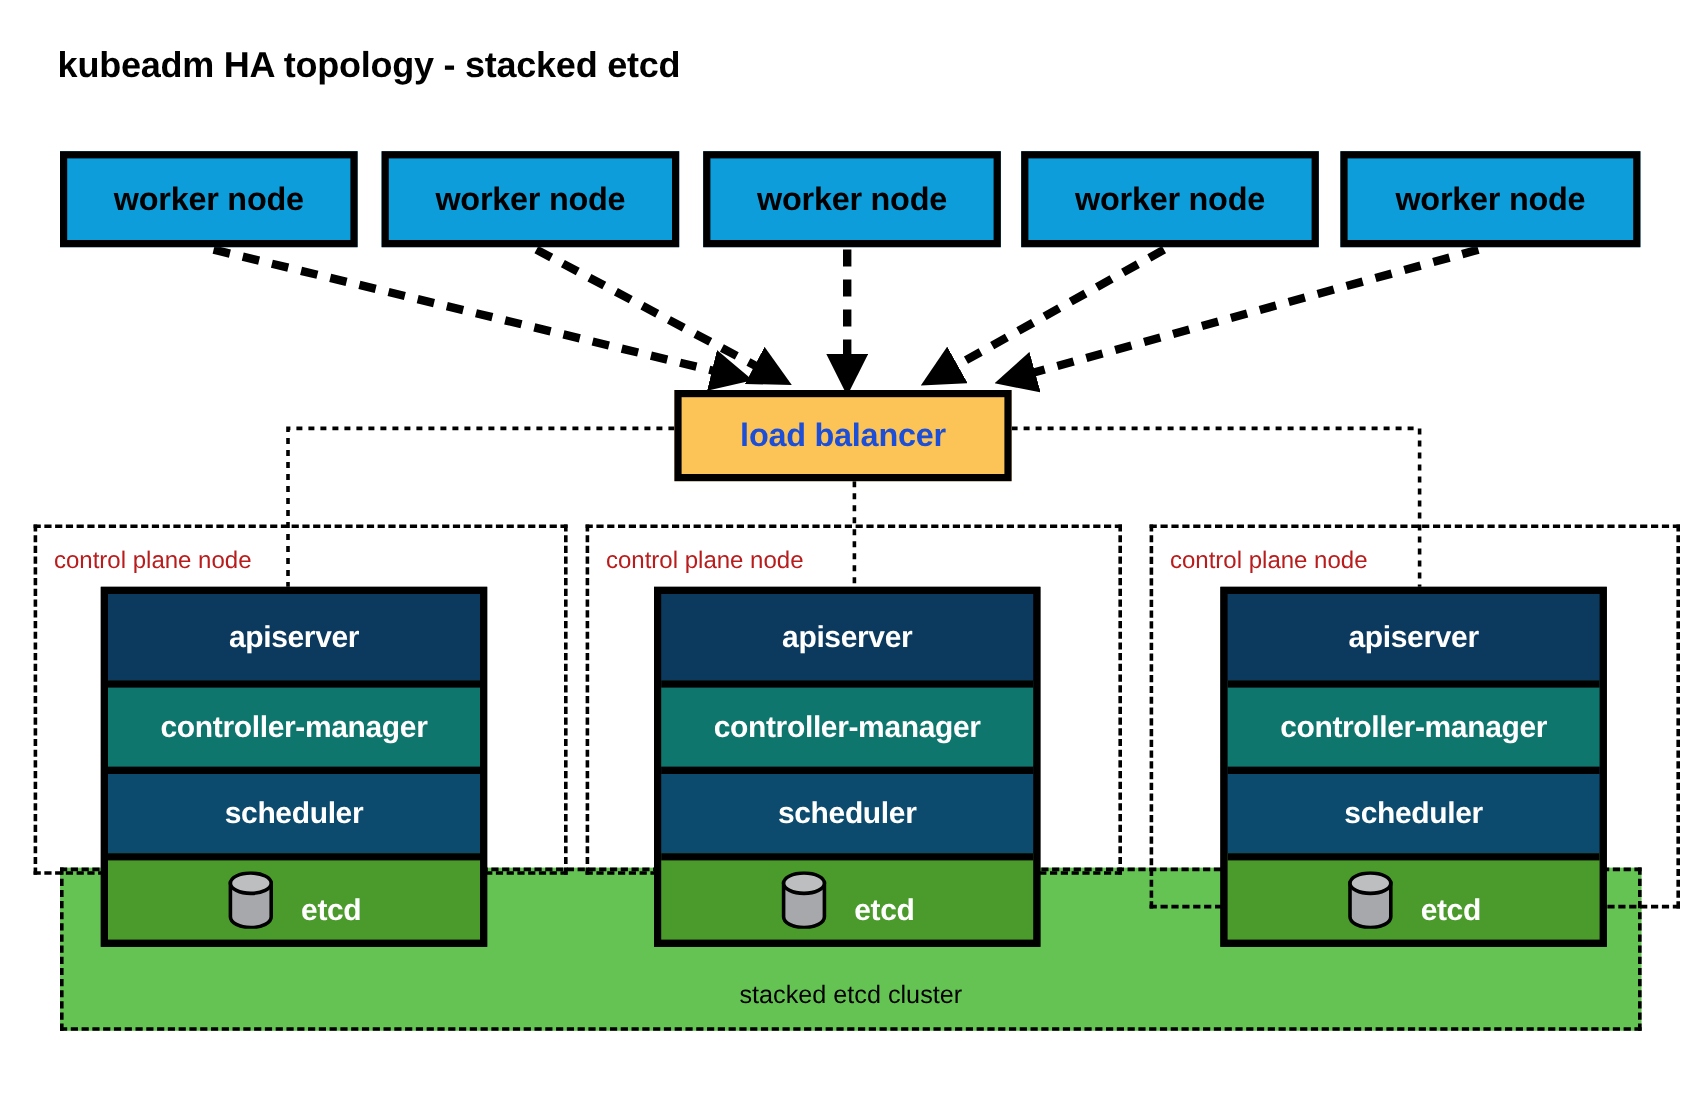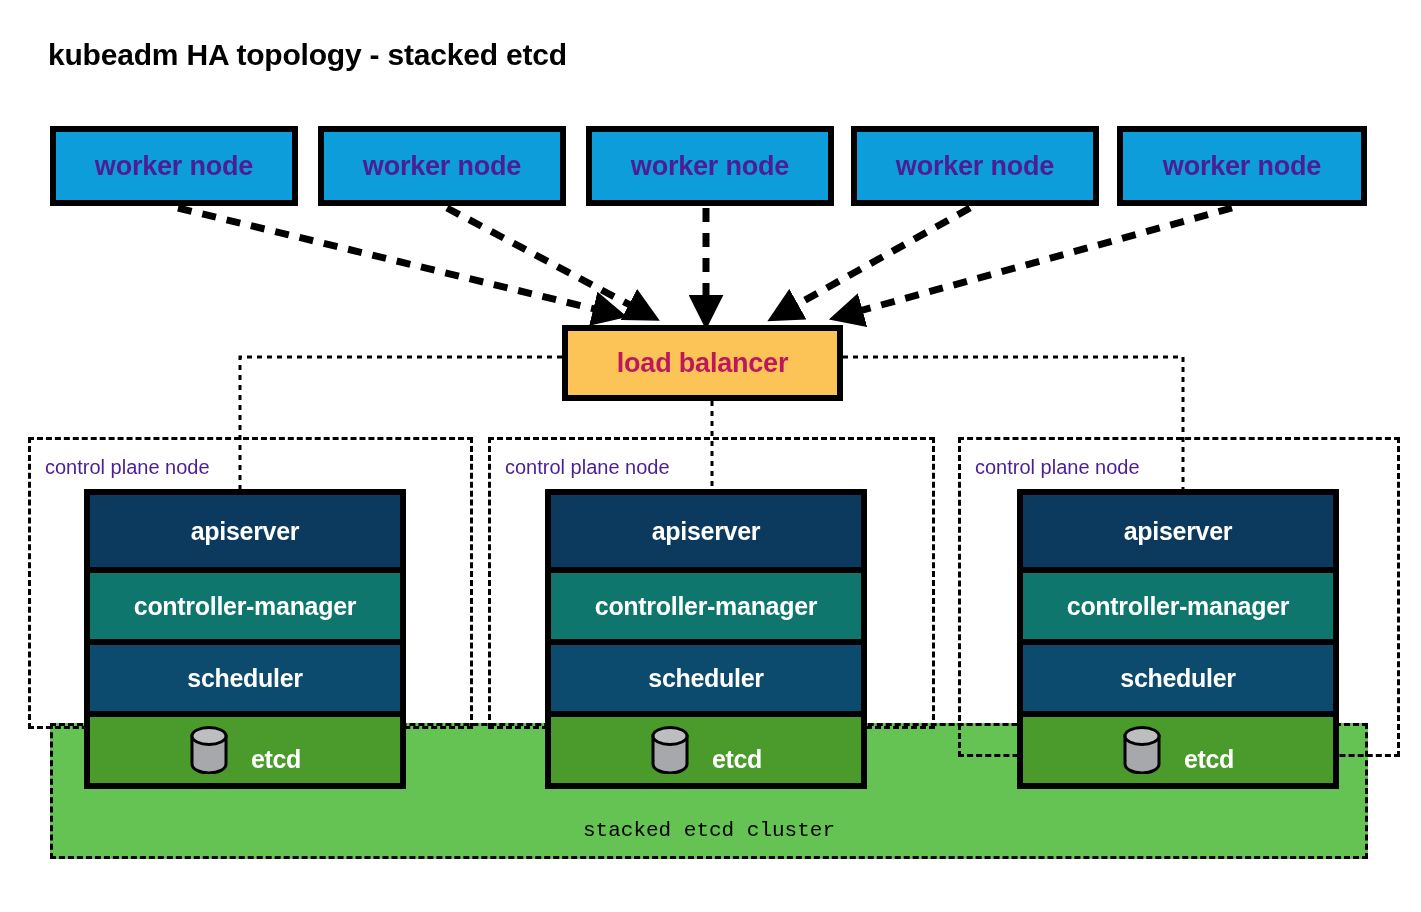--- a/index.html
+++ b/index.html
@@ -52,21 +52,21 @@
     background: #0d9ddb;
     border: 6px solid #000000;
     display: flex;
     align-items: center;
     justify-content: center;
     z-index: 4;
   }
   .worker-node .label {
     font-size: 27px;
     font-weight: bold;
-    color: #4c1d95;
+    color: #000000;
     white-space: nowrap;
     letter-spacing: -0.2px;
   }
 
   
   .load-balancer {
     position: absolute;
     box-sizing: border-box;
     left: 562px;
     top: 325px;
@@ -75,37 +75,36 @@
     background: #fcc457;
     border: 6px solid #000000;
     display: flex;
     align-items: center;
     justify-content: center;
     z-index: 5;
   }
   .load-balancer .label {
     font-size: 27px;
     font-weight: bold;
-    color: #be185d;
+    color: #1d4ed8;
     white-space: nowrap;
     letter-spacing: -0.2px;
   }
 
   
   .etcd-cluster-band {
     position: absolute;
     box-sizing: border-box;
     left: 50px;
     top: 723px;
     width: 1318px;
     height: 136px;
     background: #65c353;
     border: 3px dashed #000000;
     z-index: 2;
-    font-family: Liberation Mono, monospace;
   }
   .etcd-cluster-band .band-label {
     position: absolute;
     left: 0;
     right: 0;
     bottom: 14px;
     text-align: center;
     font-size: 21px;
     font-weight: normal;
     color: #000000;
@@ -119,21 +118,21 @@
     border: 3px dashed #000000;
     background: transparent;
     z-index: 3;
   }
   .cp-boundary .cp-label {
     position: absolute;
     left: 10px;
     top: 16px;
     font-size: 20px;
     font-weight: normal;
-    color: #4c1d95;
+    color: #b91c1c;
     white-space: nowrap;
     background: #ffffff;
     padding: 0 4px;
   }
 
   
   .cp-stack {
     position: absolute;
     box-sizing: border-box;
     width: 322px;

